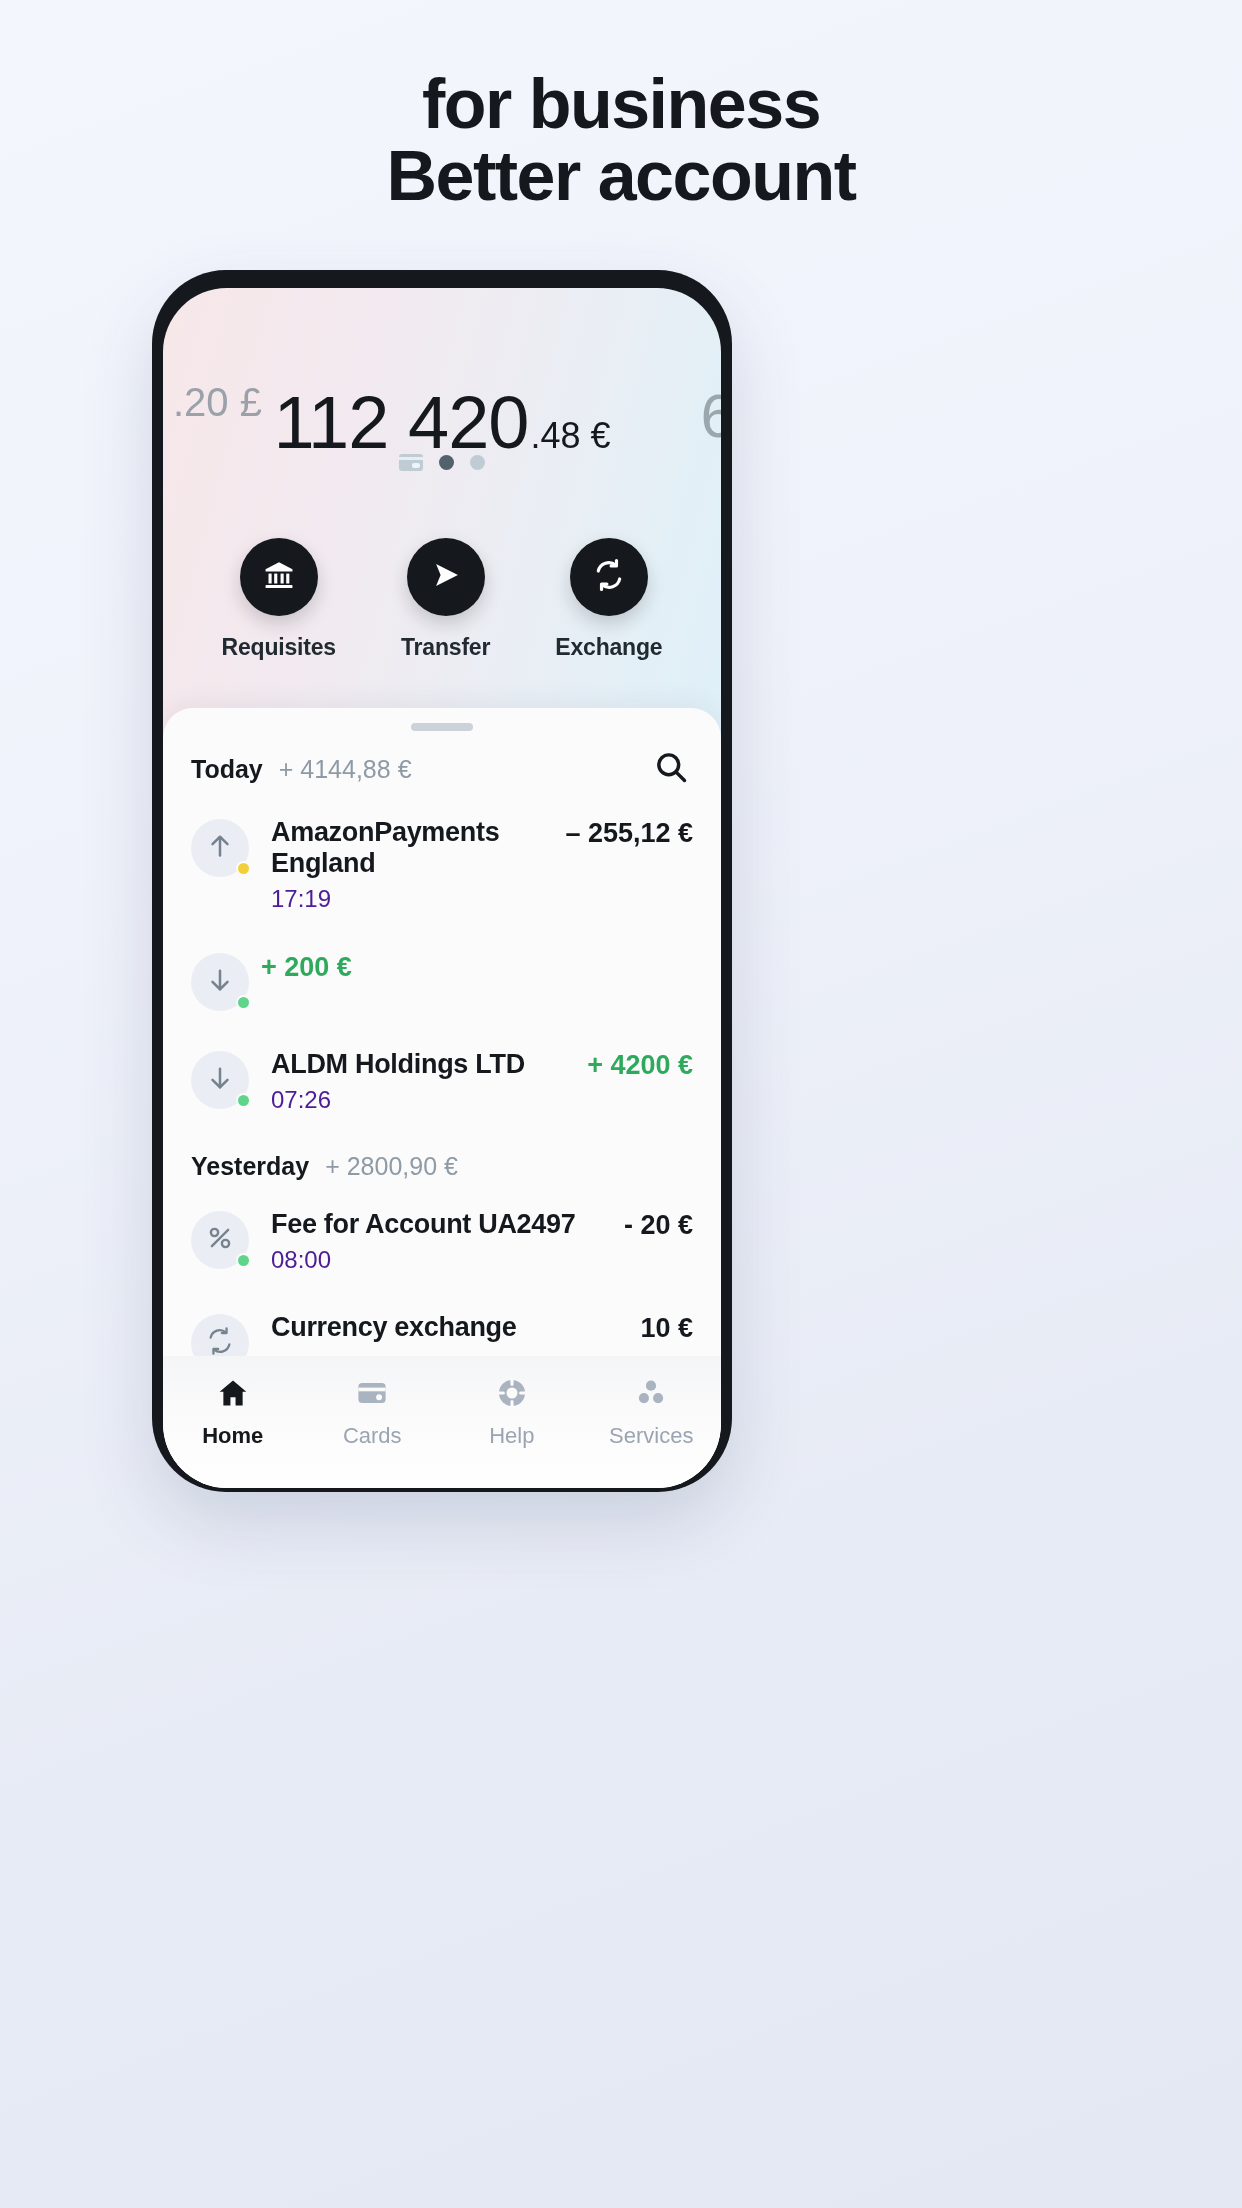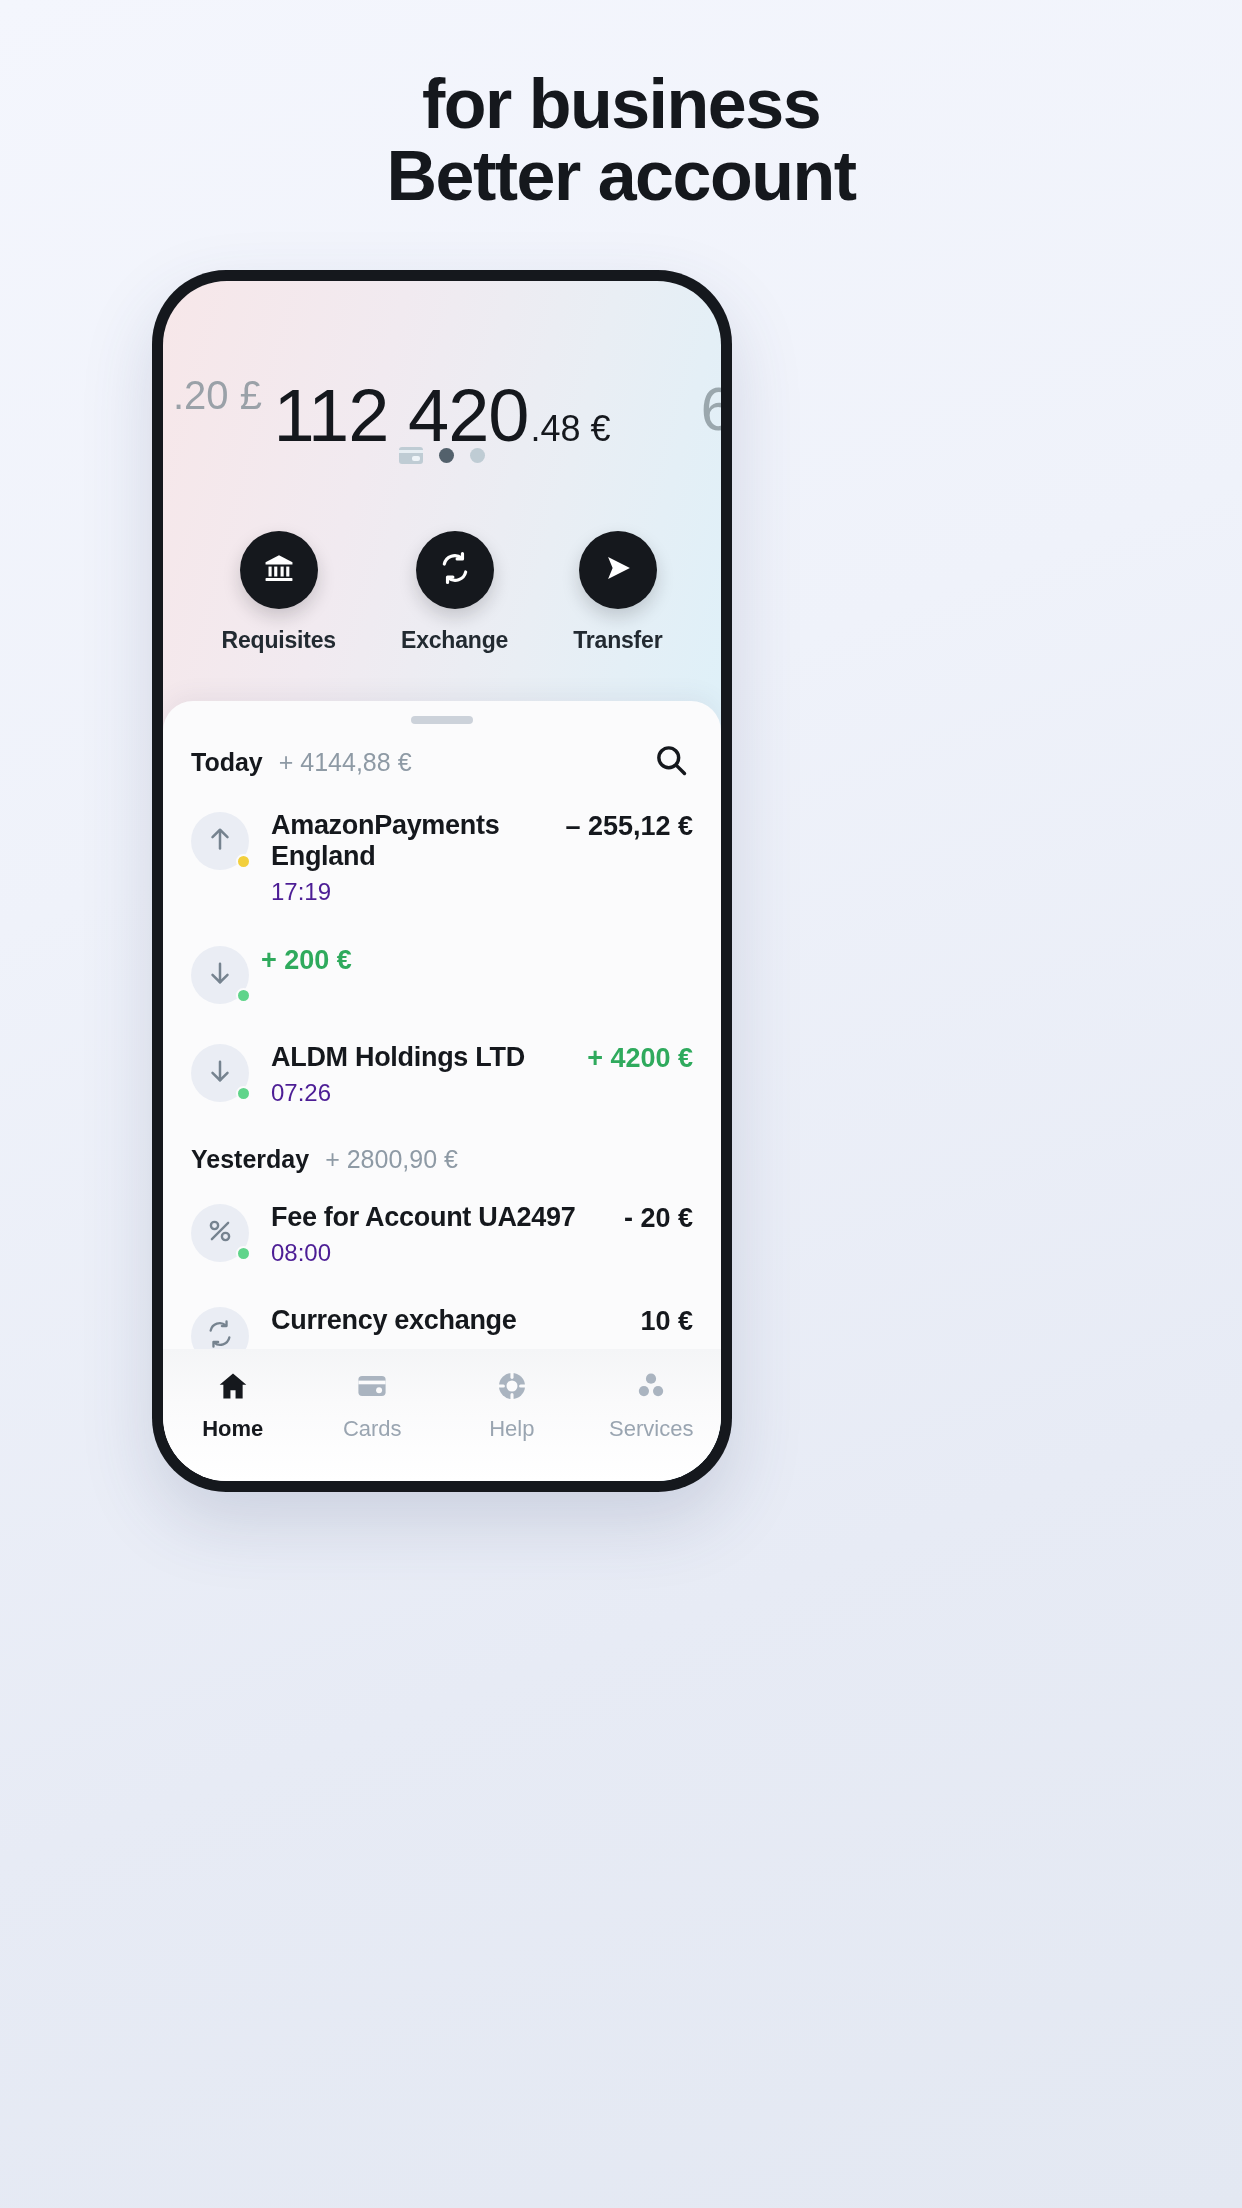--- a/index.html
+++ b/index.html
@@ -25,20 +25,21 @@
     width:580px; height:1222px;
     background:#15181d;
     border-radius:74px;
     padding:11px;
     box-shadow:0 30px 70px rgba(60,70,110,.17);
   }
   .screen{
     position:relative; width:100%; height:100%;
     border-radius:64px; overflow:hidden;
     background:linear-gradient(105deg,#f7e7e9 0%,#f1eaf0 28%,#e9eef4 52%,#dff0f8 76%,#d6eef9 100%);
+    margin-top:7px;
   }
 
   
   .balance-row{
     position:absolute; top:92px; left:0; width:100%;
     display:flex; align-items:baseline; justify-content:center;
     white-space:nowrap;
   }
   .bal-side{
     color:#9aa1a8; font-size:40px; font-weight:400;
@@ -185,40 +186,40 @@
             <rect x="2.5" y="19" width="19" height="2.2" rx="0.6"></rect>
           </svg>
         </span>
       </div>
       <div class="action-label">Requisites</div>
     </div>
 
     <div class="action">
       <div class="action-circle">
         <span>
+          <svg width="34" height="34" viewBox="0 0 24 24" fill="#fff">
+            <path d="M5 4.2 20.4 12 5 19.8l3.2-7.8L5 4.2z"></path>
+          </svg>
+        </span>
+      </div>
+      <div class="action-label">Transfer</div>
+    </div>
+
+    <div class="action">
+      <div class="action-circle">
+        <span>
           <svg width="32" height="32" viewBox="0 0 24 24" fill="none" stroke="#fff" stroke-width="2.4" stroke-linecap="round" stroke-linejoin="round">
             <path d="M4 9a8 8 0 0 1 13-4.3"></path>
                 <polyline points="17.6,1.2 17.6,5.2 13.6,5.2"></polyline>
             <path d="M20 15a8 8 0 0 1-13 4.3"></path>
                 <polyline points="6.4,22.8 6.4,18.8 10.4,18.8"></polyline>
           </svg>
         </span>
       </div>
       <div class="action-label">Exchange</div>
-    </div>
-
-    <div class="action">
-      <div class="action-circle">
-        <span>
-          <svg width="34" height="34" viewBox="0 0 24 24" fill="#fff">
-            <path d="M5 4.2 20.4 12 5 19.8l3.2-7.8L5 4.2z"></path>
-          </svg>
-        </span>
-      </div>
-      <div class="action-label">Transfer</div>
     </div>
 
   </div>
 
   <div class="sheet">
     <div class="grabber"></div>
 
     <div class="sheet-head">
       <span class="day-label">Today</span>
       <span class="day-sum">+ 4144,88 €</span>

